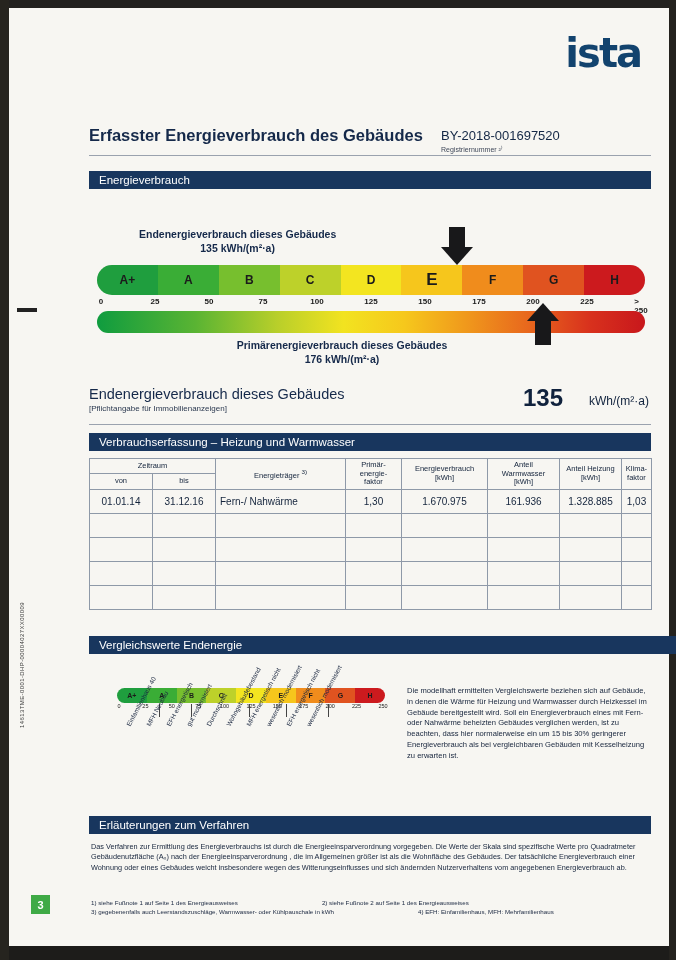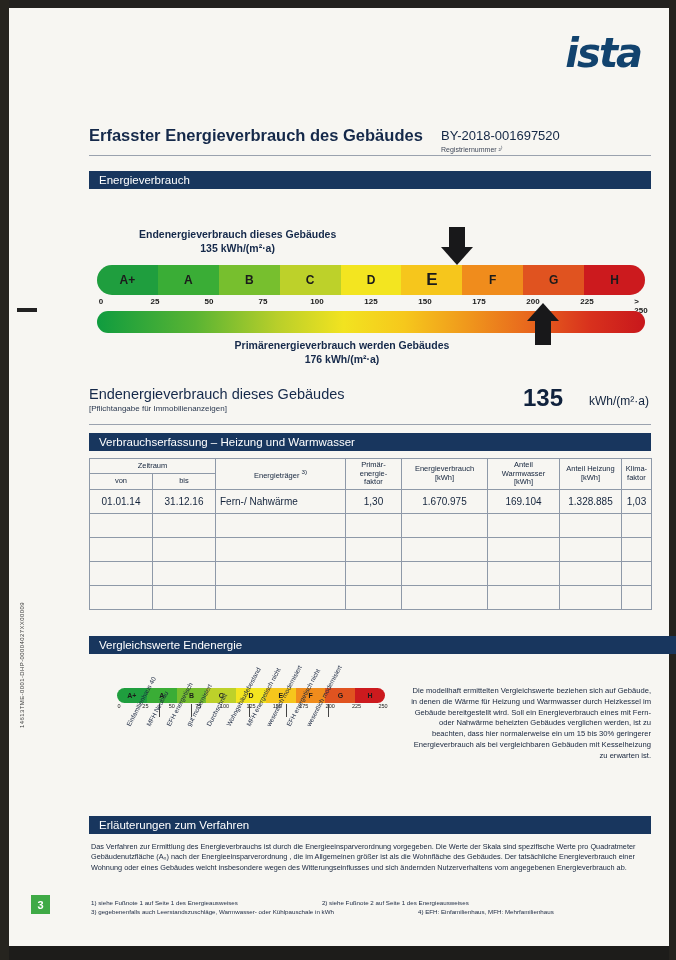--- a/index.html
+++ b/index.html
@@ -78,21 +78,20 @@
     font-size: 8.5px;
     color: #1c2c45;
     font-weight: bold;
   }
   .logo {
     position: absolute;
     right: 28px; top: 22px;
     font-family: "DejaVu Sans", sans-serif;
     font-size: 40px;
     font-weight: bold;
-    font-style: italic;
     color: #12436e;
     letter-spacing: -2px;
   }
 
   
   .sec-head {
     position: absolute;
     left: 80px; top: 118px;
     width: 560px;
   }
@@ -264,21 +263,20 @@
     transform-origin: left top;
     white-space: nowrap;
   }
   .vgltext {
     position: absolute;
     left: 318px; top: 28px;
     width: 244px;
     font-size: 7.6px;
     line-height: 1.42;
     color: #16243c;
-    text-align: right;
   }
 
   
   .erlbox { position: absolute; left: 80px; top: 808px; width: 562px; }
   .erltext {
     position: absolute;
     left: 2px; top: 26px;
     width: 558px;
     font-size: 7.3px;
     line-height: 1.42;
@@ -359,21 +357,21 @@
             <span class="tick" style="left: 544px;">&gt; 250</span>
           </div>
         <div class="greenbar"></div>
 
         <div class="arrow-up">
           <div class="head"></div>
             <div class="stem"></div>
         </div>
 
         <div class="primlabel">
-          <div>Primärenergieverbrauch werden Gebäudes</div>
+          <div>Primärenergieverbrauch dieses Gebäudes</div>
           <div>176 kWh/(m²·a)</div>
         </div>
       </div>
 
       <div class="sumline">
         <div class="t1">Endenergieverbrauch dieses Gebäudes</div>
         <div class="t2">[Pflichtangabe für Immobilienanzeigen]</div>
         <div class="big">135</div>
         <div class="unit">kWh/(m²·a)</div>
       </div>
@@ -407,21 +405,21 @@
               <th>bis</th>
             </tr>
           </thead>
           <tbody id="tbody">
               <tr>
                 <td class="data">01.01.14</td>
                 <td class="data">31.12.16</td>
                 <td class="data" style="text-align: left; padding-left: 4px;">Fern-/ Nahwärme</td>
                 <td class="data">1,30</td>
                 <td class="data">1.670.975</td>
-                <td class="data">169.104</td>
+                <td class="data">161.936</td>
                 <td class="data">1.328.885</td>
                 <td class="data">1,03</td>
               </tr>
               <tr class="empty">
                 <td>&nbsp;</td>
                 <td>&nbsp;</td>
                 <td>&nbsp;</td>
                 <td>&nbsp;</td>
                 <td>&nbsp;</td>
                 <td>&nbsp;</td>

